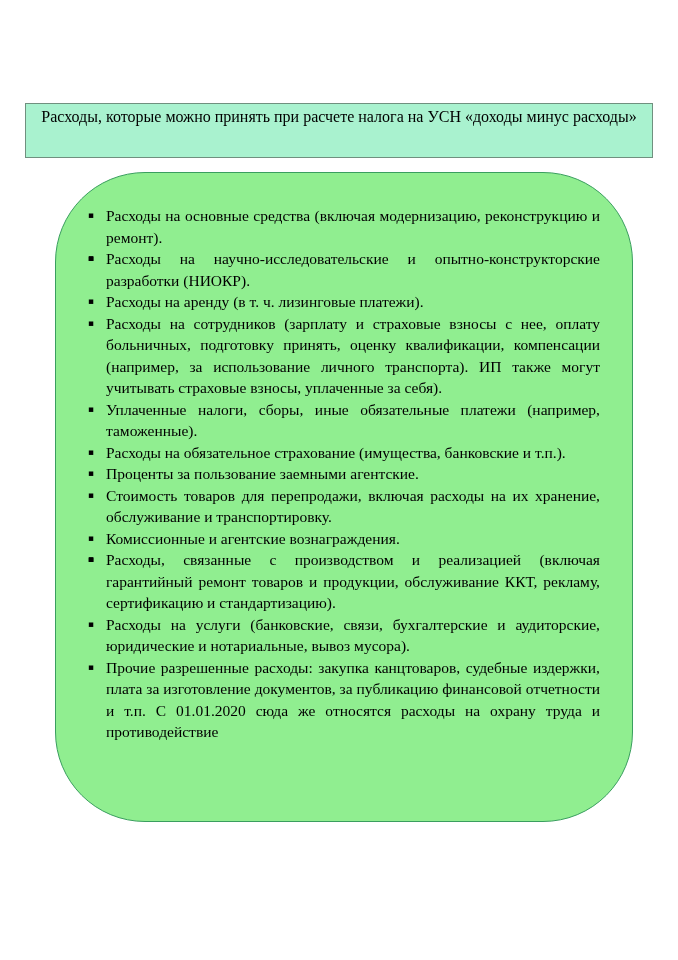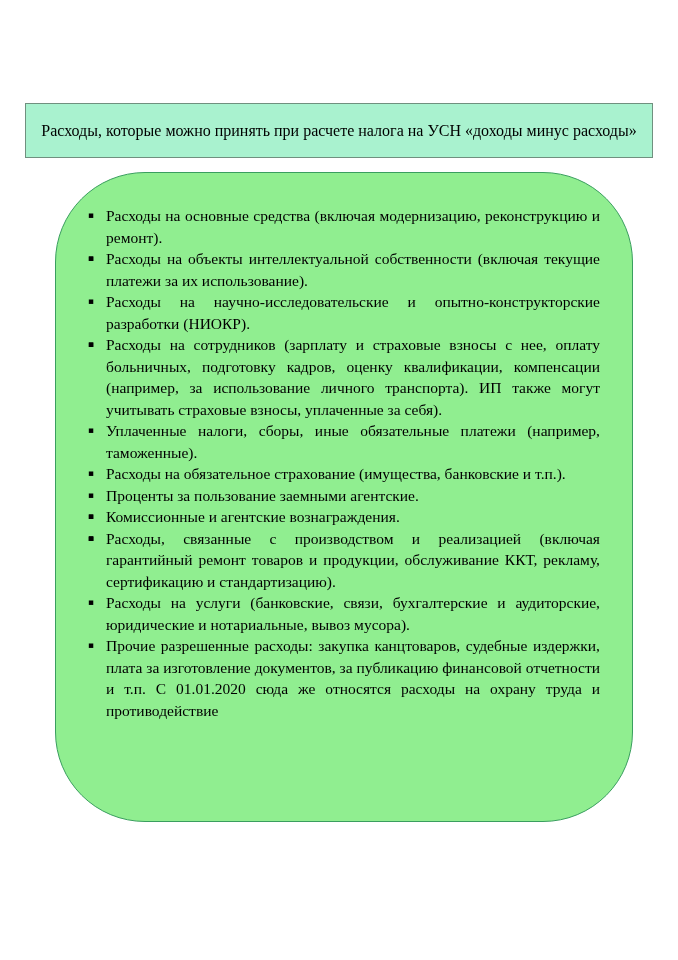--- a/index.html
+++ b/index.html
@@ -19,21 +19,21 @@
   .title-box {
     position: absolute;
     left: 25px;
     top: 103px;
     width: 628px;
     height: 55px;
     box-sizing: border-box;
     background: #a9f2cf;
     border: 1px solid #70907f;
     display: flex;
-    flex-direction: column;
+    flex-direction: row;
     justify-content: center;
     text-align: center;
     font-size: 16px;
     line-height: 25px;
   }
   .content-box {
     position: absolute;
     left: 55px;
     top: 172px;
     width: 578px;
@@ -70,28 +70,28 @@
 <div class="page">
 
   <div class="title-box">
     <div>Расходы, которые можно принять при расчете налога на УСН «доходы минус расходы»</div>
   </div>
 
   <div class="content-box">
     <ul class="expenses" id="expenses-list">
         <li><span class="bullet">▪</span><span>Расходы на основные средства (включая модернизацию, реконструкцию и ремонт).</span></li>
         <li><span class="bullet">▪</span></li>
-        <li><span class="bullet">▪</span><span>Расходы на объекты интеллектуальной собственности (включая текущие платежи за их использование).</span></li>
+        <li><span class="bullet">▪</span></li>
         <li><span class="bullet">▪</span><span>Расходы на научно-исследовательские и опытно-конструкторские разработки (НИОКР).</span></li>
-        <li><span class="bullet">▪</span></li>
-        <li><span class="bullet">▪</span><span>Расходы на сотрудников (зарплату и страховые взносы с нее, оплату больничных, подготовку кадров, оценку квалификации, компенсации (например, за использование личного транспорта). ИП также могут учитывать страховые взносы, уплаченные за себя).</span></li>
+        <li><span class="bullet">▪</span><span>Расходы на аренду (в т. ч. лизинговые платежи).</span></li>
+        <li><span class="bullet">▪</span><span>Расходы на сотрудников (зарплату и страховые взносы с нее, оплату больничных, подготовку принять, оценку квалификации, компенсации (например, за использование личного транспорта). ИП также могут учитывать страховые взносы, уплаченные за себя).</span></li>
         <li><span class="bullet">▪</span><span>Уплаченные налоги, сборы, иные обязательные платежи (например, таможенные).</span></li>
         <li><span class="bullet">▪</span><span>Расходы на обязательное страхование (имущества, банковские и т.п.).</span></li>
         <li><span class="bullet">▪</span><span>Проценты за пользование заемными агентские.</span></li>
-        <li><span class="bullet">▪</span></li>
+        <li><span class="bullet">▪</span><span>Стоимость товаров для перепродажи, включая расходы на их хранение, обслуживание и транспортировку.</span></li>
         <li><span class="bullet">▪</span><span>Комиссионные и агентские вознаграждения.</span></li>
         <li><span class="bullet">▪</span></li>
         <li><span class="bullet">▪</span></li>
         <li><span class="bullet">▪</span><span>Расходы, связанные с производством и реализацией (включая гарантийный ремонт товаров и продукции, обслуживание ККТ, рекламу, сертификацию и стандартизацию).</span></li>
         <li><span class="bullet">▪</span><span>Расходы на услуги (банковские, связи, бухгалтерские и аудиторские, юридические и нотариальные, вывоз мусора).</span></li>
         <li><span class="bullet">▪</span><span>Прочие разрешенные расходы: закупка канцтоваров, судебные издержки, плата за изготовление документов, за публикацию финансовой отчетности и т.п. С 01.01.2020 сюда же относятся расходы на охрану труда и противодействие</span></li>
       </ul>
   </div>
 
 </div>

